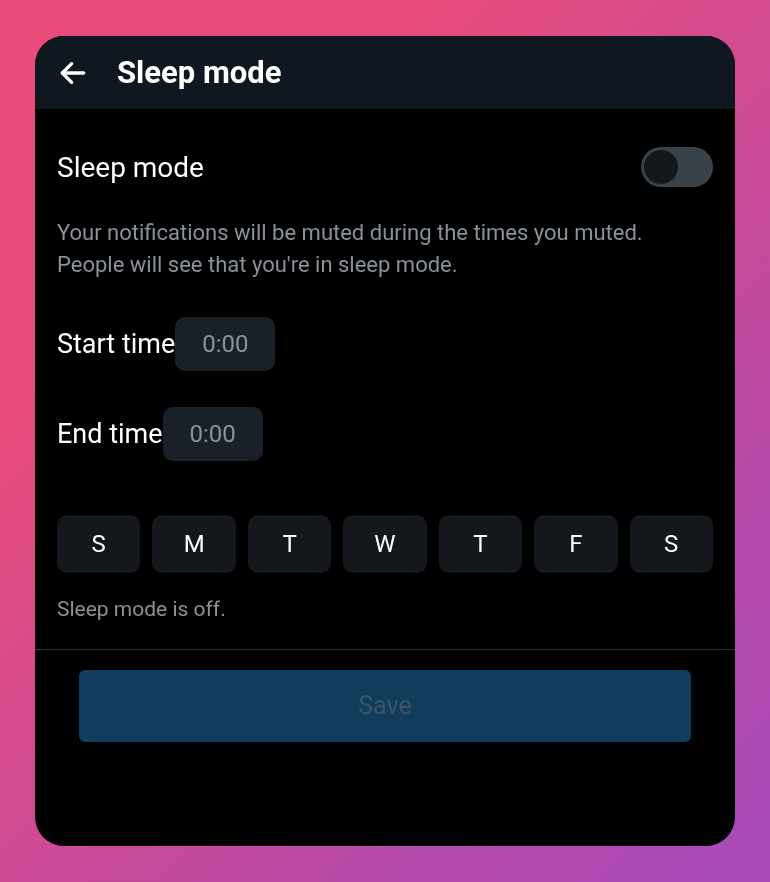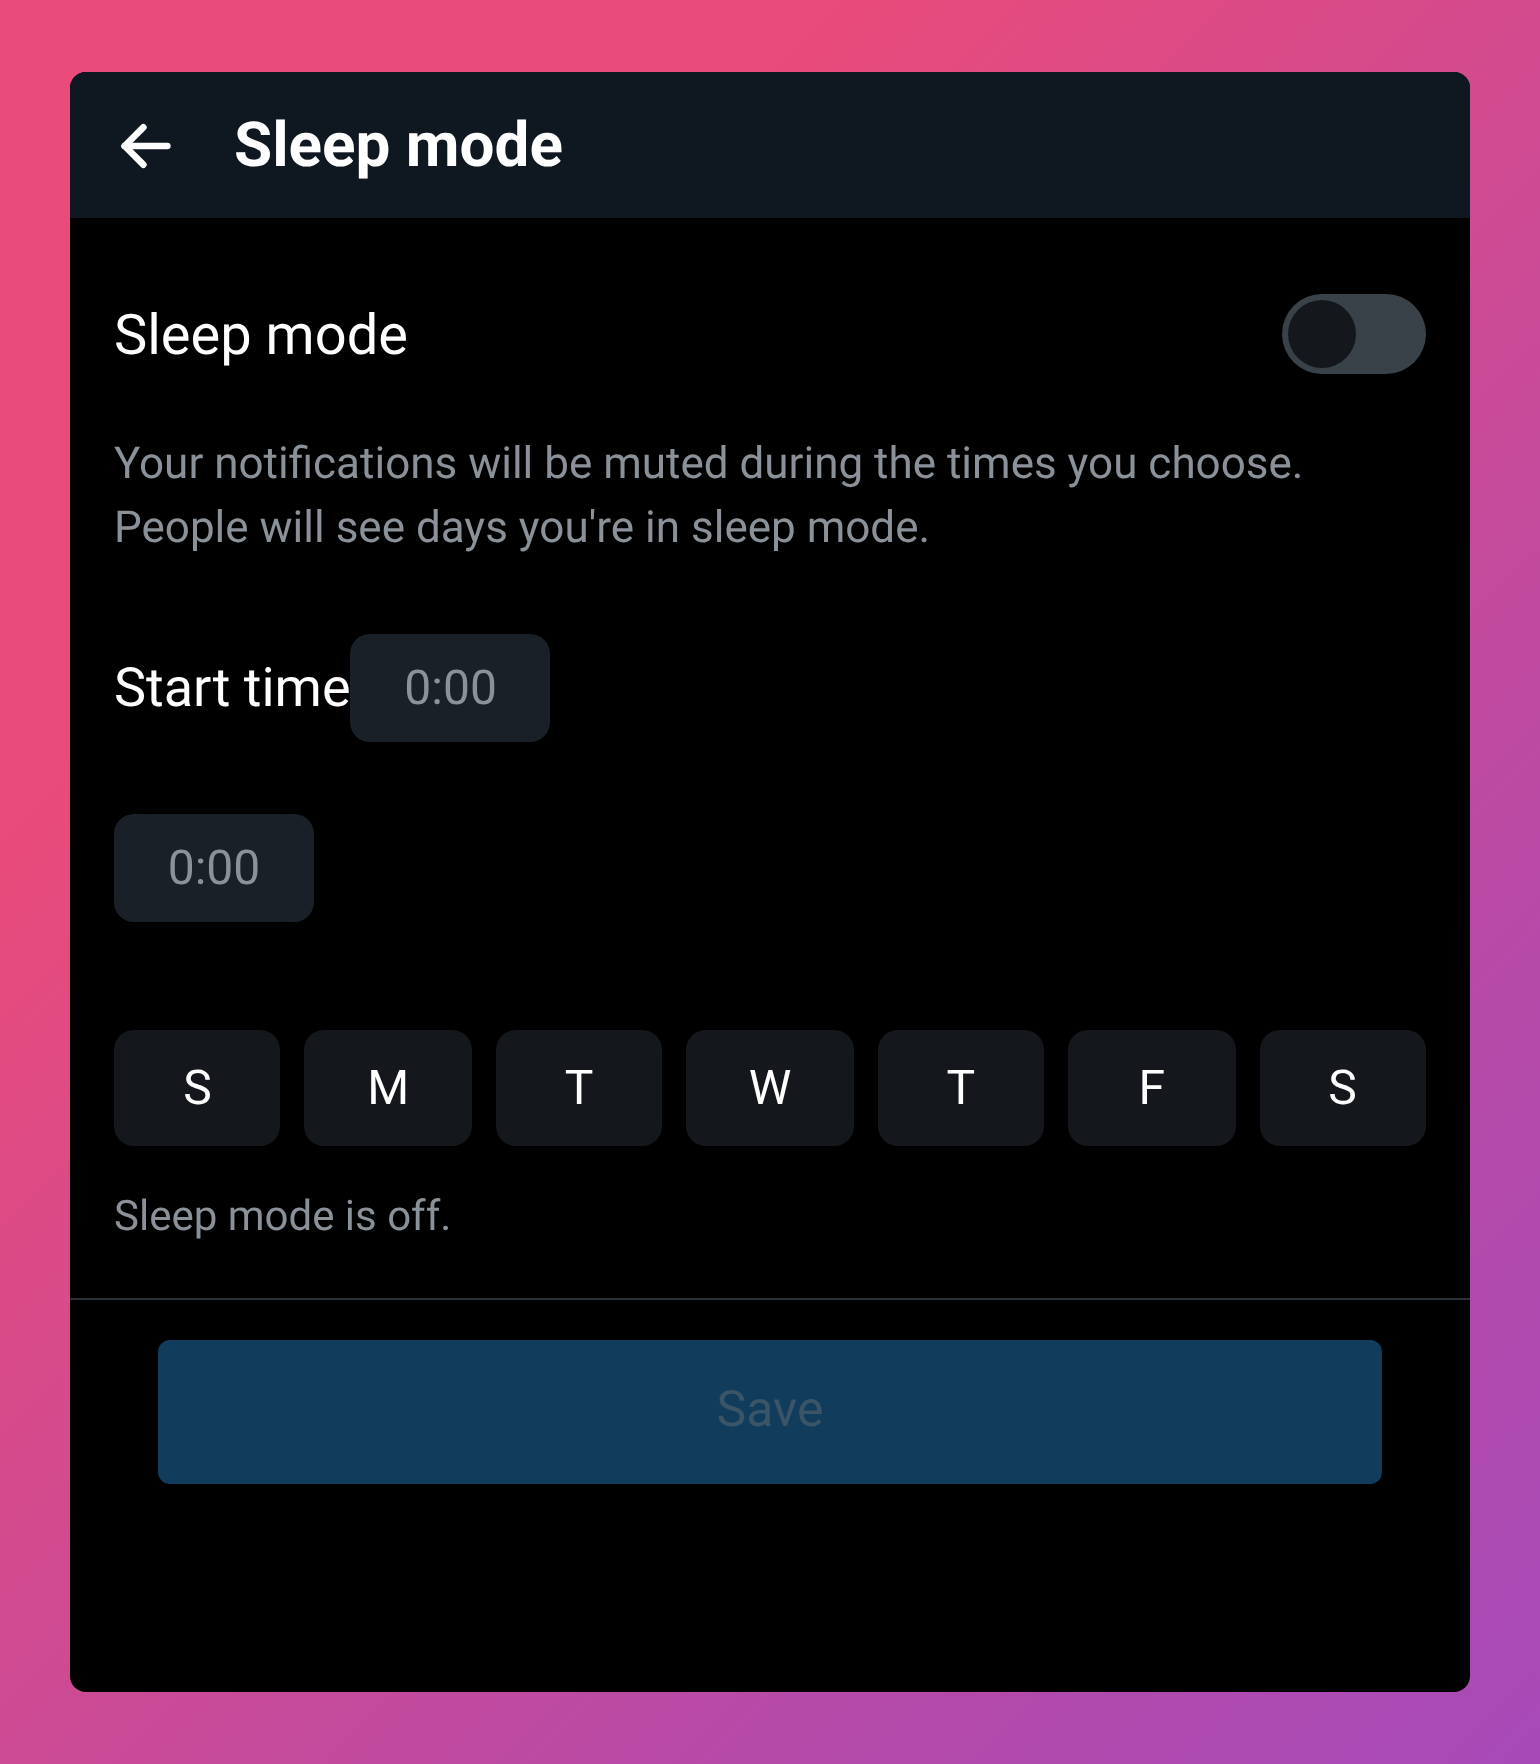--- a/index.html
+++ b/index.html
@@ -13,21 +13,21 @@
       height: 882px;
       background: linear-gradient(135deg, #e94b7a 0%, #e94b7a 25%, #b74aa8 75%, #a74ab8 100%);
       display: flex;
       align-items: center;
       justify-content: center;
     }
     .app-card {
       width: 700px;
       height: 810px;
       background: #000000;
-      border-radius: 8px;
+      border-radius: 29px;
       overflow: hidden;
       display: flex;
       flex-direction: column;
     }
     .header {
       background: #0f1721;
       display: flex;
       align-items: center;
       padding: 18px 22px;
       gap: 28px;
@@ -185,28 +185,29 @@
   </div>
 
   <div class="content">
     <div class="toggle-row">
       <div class="toggle-label">Sleep mode</div>
       <div class="toggle">
         <div class="toggle-knob"></div>
       </div>
     </div>
 
-    <div class="description">Your notifications will be muted during the times you choose. People will see days you're in sleep mode.</div>
+    <div class="description">Your notifications will be muted during the times you muted. People will see that you're in sleep mode.</div>
 
     <div class="time-row">
       <div class="time-label">Start time</div>
       <div class="time-value">0:00</div>
     </div>
 
     <div class="time-row">
+      <div class="time-label">End time</div>
       <div class="time-value">0:00</div>
     </div>
 
     <div class="days-section">
       <div class="days-row">
         <div class="day-chip">S</div>
         <div class="day-chip">M</div>
         <div class="day-chip">T</div>
         <div class="day-chip">W</div>
         <div class="day-chip">T</div>

